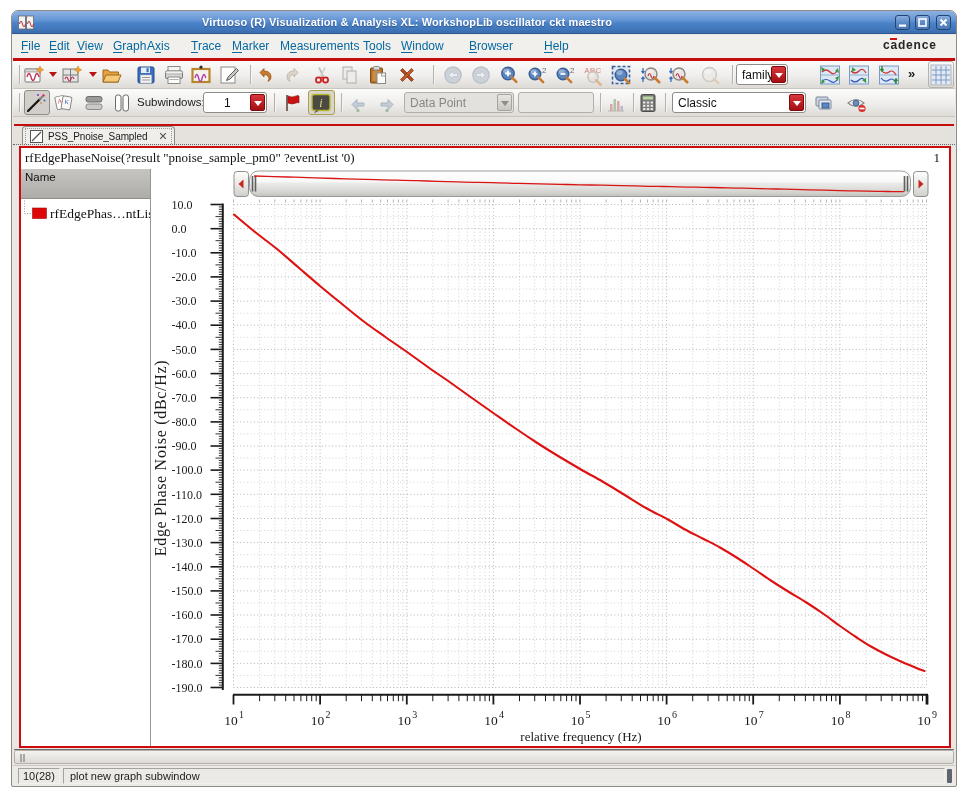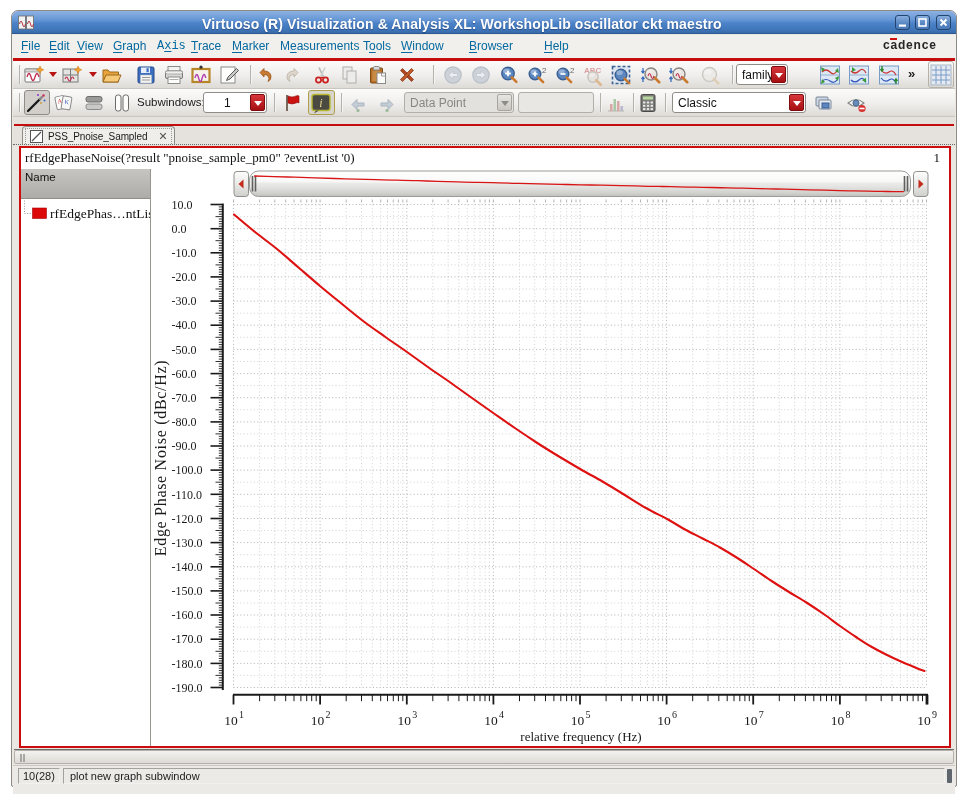--- a/index.html
+++ b/index.html
@@ -1,21 +1,21 @@
 <!DOCTYPE html>
 <html><head><meta charset="utf-8"><style>
 * { margin:0; padding:0; box-sizing:border-box; -webkit-font-smoothing:antialiased; }
 html,body { width:970px; height:802px; background:#ffffff; font-family:"Liberation Sans", sans-serif; }
 #page { position:relative; width:970px; height:802px; background:#fff; overflow:hidden; }
 #win { position:absolute; left:11px; top:10px; width:946px; height:777px;
        background:#eae7e2; border:1px solid #8e8b86; border-radius:7px 7px 2px 2px; }
 #titlebar { position:absolute; left:0; top:0; width:944px; height:23px; border-radius:6px 6px 0 0;
   background:linear-gradient(180deg,#8db1e2 0%,#6697d6 40%,#4c83c8 55%,#4076ba 85%,#3a6aa8 100%);
   border-bottom:1px solid #2d5a96; }
-#title { position:absolute; left:190px; top:5px; font-size:14px; font-weight:bold; color:#fff;
+#title { position:absolute; left:190px; top:5px; font-size:11px; font-weight:bold; color:#fff;
   text-shadow:0 1px 1px rgba(20,40,80,.5); letter-spacing:0.1px; white-space:pre; }
 .wbtn { position:absolute; top:4px; width:15px; height:15px; border:1px solid #22446e; border-radius:3px;
   background:linear-gradient(180deg,#89aedd,#5585c2 60%,#4a7ab8); }
 .wbtn svg { position:absolute; left:0; top:0; }
 #menubar { position:absolute; left:0; top:24px; width:944px; height:23px; background:#f2f0ec; }
 .mitem { position:absolute; top:4px; font-size:12px; color:#0369a1; white-space:pre; }
 .mitem u { text-decoration:underline; text-underline-offset:1.5px; }
 #cadence { position:absolute; top:3px; left:871px; font-size:12px; font-weight:bold; color:#262626; letter-spacing:0.8px; -webkit-font-smoothing:antialiased; }
 #cadence .bar { position:absolute; left:11px; top:1.5px; width:7px; height:2.4px; background:#cc1111; }
 #redline1 { position:absolute; left:1px; top:47px; width:942px; height:3px; background:#c60d0d; }
@@ -41,21 +41,21 @@
 #pane { position:absolute; left:7px; top:135px; width:932px; height:602px; background:#fff; border:2px solid #cc0d0d; }
 #phead { position:absolute; left:0; top:0; width:928px; height:14px; background:#fff;
   font-family:"Liberation Serif", serif; font-size:13px; color:#111; }
 #npanel { position:absolute; left:0; top:21px; width:130px; bottom:0; background:#fff; border-right:1px solid #989590; }
 #nhead { position:absolute; left:0; top:0; width:129px; height:30px;
   background:linear-gradient(180deg,#c7c5c2,#aeaca9); border-bottom:1px solid #918e8a;
   font-size:11.5px; color:#111; }
 #legend { position:absolute; left:0; top:18px; right:0; bottom:0; overflow:hidden; }
 #handlebar { position:absolute; left:2px; top:739px; width:940px; height:14px;
   background:linear-gradient(180deg,#f4f2ef,#dedbd6); border:1px solid #b3b0ab; border-radius:2px; }
-#statusbar { position:absolute; left:1px; top:754px; width:942px; height:29px; background:#eceae6; border-top:1px solid #cbc8c3; }
+#statusbar { position:absolute; left:1px; top:754px; width:942px; height:21px; background:#eceae6; border-top:1px solid #cbc8c3; }
 .spanel { position:absolute; top:2px; height:16px; border:1px solid; border-color:#a5a29d #f2f1ee #f2f1ee #a5a29d; font-size:11px; color:#222; }
 </style></head><body>
 <div id="page">
     <div id="win">
       <div id="titlebar">
         <svg style="position:absolute;left:6px;top:4px;" width="16" height="15" viewBox="0 0 16 15">
           <rect x="0.5" y="1" width="7" height="13" fill="#f2f2f0" stroke="#6a6a6a" stroke-width="0.8"></rect>
           <rect x="8.5" y="1" width="7" height="13" fill="#f2f2f0" stroke="#6a6a6a" stroke-width="0.8"></rect>
           <path d="M1.5,9 q1.5,-6 3,0 q1.5,6 3,0" fill="none" stroke="#b03040" stroke-width="1"></path>
           <path d="M9.5,9 q1.5,-6 3,0 q1.5,6 3,0" fill="none" stroke="#b03040" stroke-width="1"></path>
@@ -75,21 +75,21 @@
           <svg width="13" height="13" viewBox="0 0 13 13">
             <path d="M3.5,3.5 L9.5,9.5 M9.5,3.5 L3.5,9.5" stroke="#fff" stroke-width="2"></path>
           </svg>
         </div>
       </div>
       <div id="menubar">
         <div class="mitem" style="left:9px;"><u>F</u>ile</div>
         <div class="mitem" style="left:37px;"><u>E</u>dit</div>
         <div class="mitem" style="left:65px;"><u>V</u>iew</div>
         <div class="mitem" style="left:101px;"><u>G</u>raph</div>
-        <div class="mitem" style="left:145px;font-family:Liberation Mono, monospace;">A<u>x</u>is</div>
+        <div class="mitem" style="left:135px;">A<u>x</u>is</div>
         <div class="mitem" style="left:179px;"><u>T</u>race</div>
         <div class="mitem" style="left:220px;"><u>M</u>arker</div>
         <div class="mitem" style="left:268px;">M<u>e</u>asurements</div>
         <div class="mitem" style="left:351px;">T<u>o</u>ols</div>
         <div class="mitem" style="left:389px;"><u>W</u>indow</div>
         <div class="mitem" style="left:457px;"><u>B</u>rowser</div>
         <div class="mitem" style="left:492px;margin-left:40px;"><u>H</u>elp</div>
         <div id="cadence">c<span style="position:relative;">a<span class="bar" style="left:0;top:0px;"></span></span>dence</div>
       </div>
       <div id="redline1"></div>

